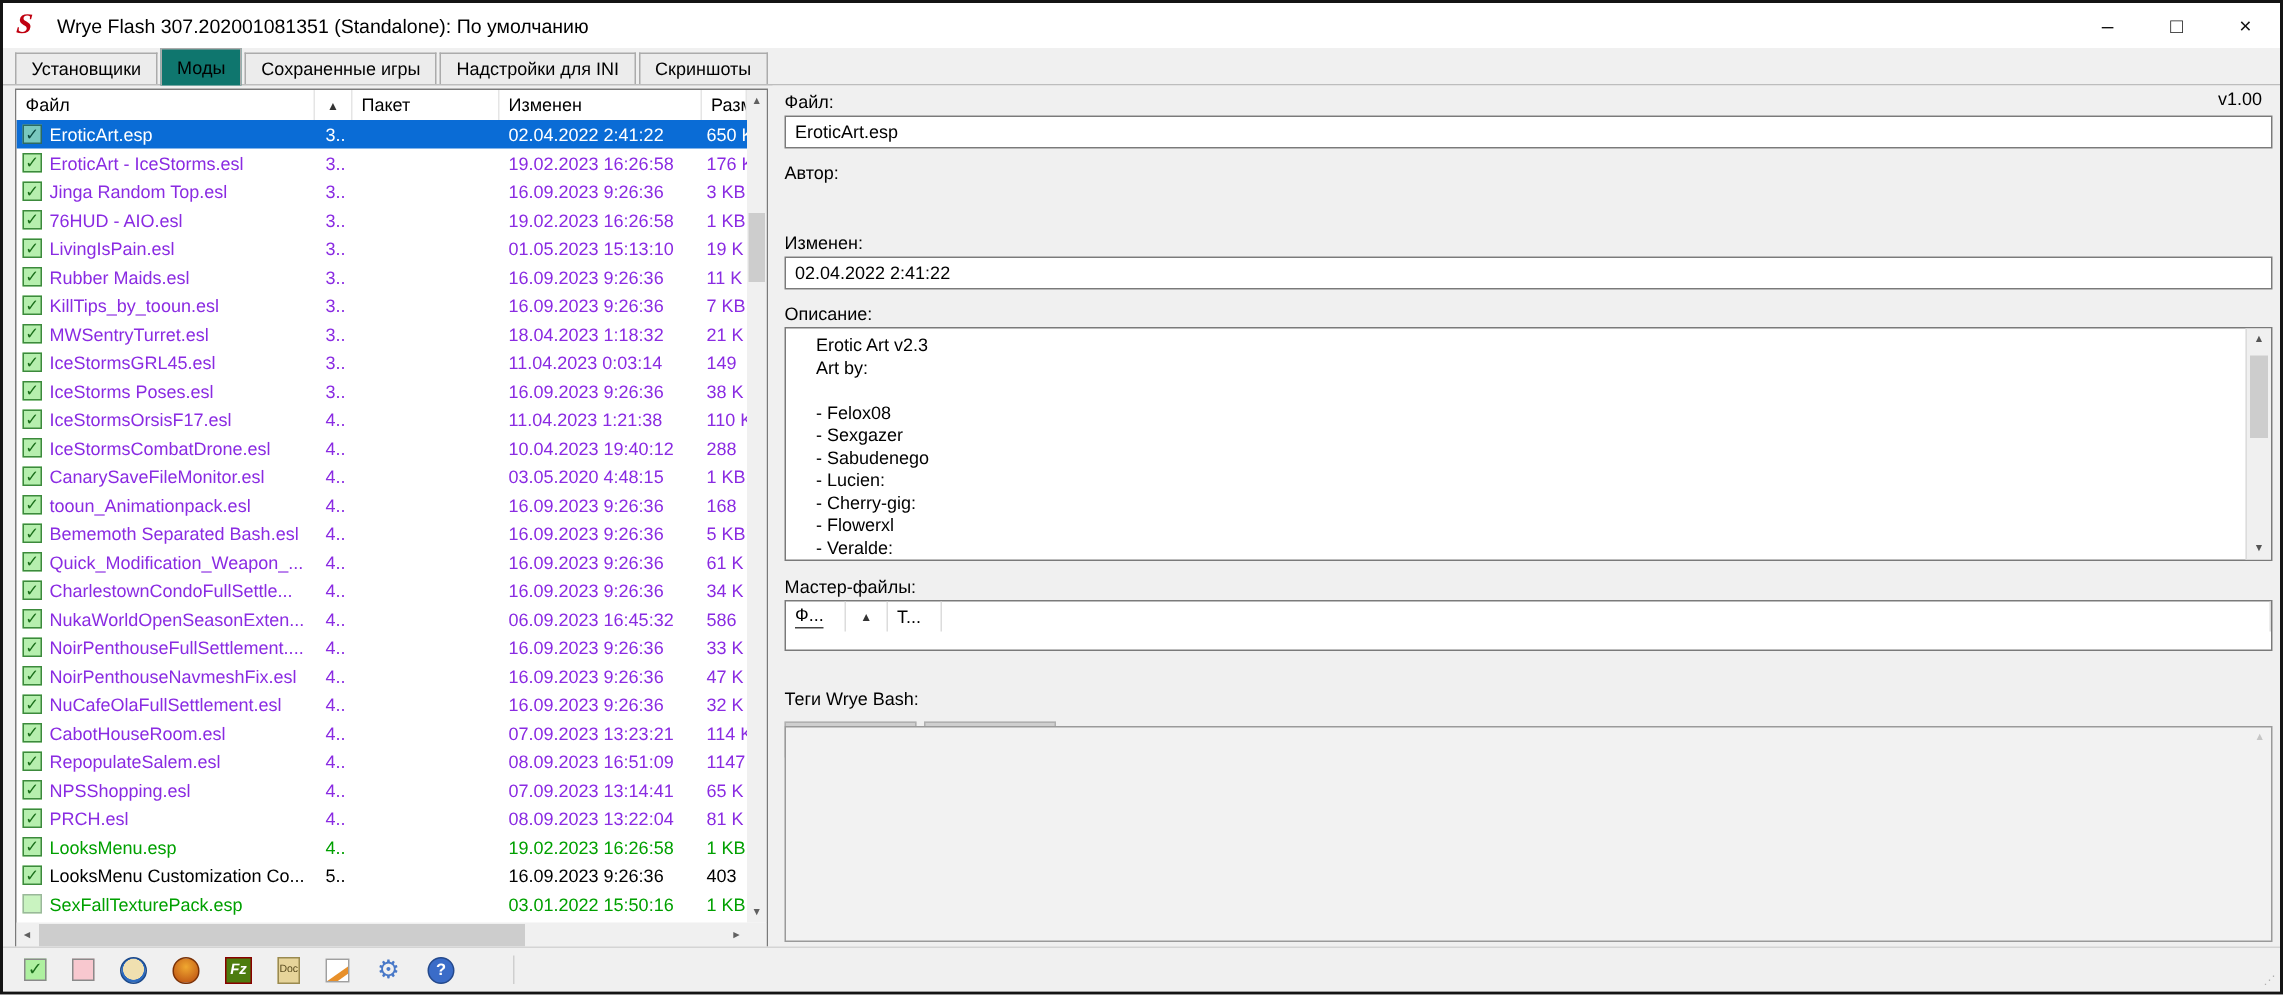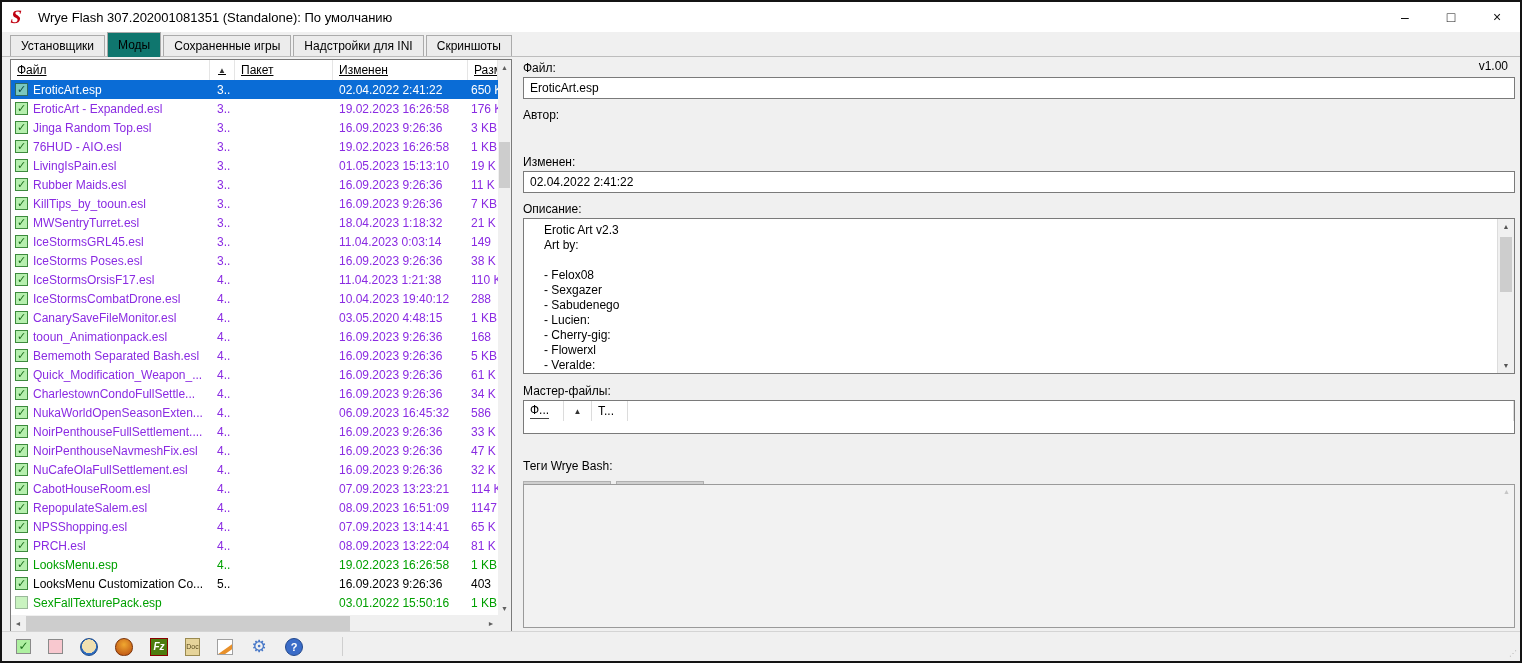--- a/index.html
+++ b/index.html
@@ -18,21 +18,21 @@
   
   .tabbar{position:absolute;left:0;top:30px;right:0;height:25px;background:#f0f0f0;
     display:flex;align-items:flex-end;padding-left:8px;border-bottom:1px solid #bdbdbd;}
   .tab{height:21px;line-height:20px;padding:0 10px;font-size:12px;background:#ececec;
     border:1px solid #ababab;border-bottom:none;margin-right:2px;white-space:nowrap;}
   .tab.active{height:25px;line-height:24px;background:#0f766e;margin-bottom:-1px;position:relative;z-index:2;}
 
   
   .modlist{position:absolute;left:8px;top:57px;width:502px;height:574px;background:#fff;border:1px solid #7a7a7a;}
   .mod-header{position:absolute;left:0;top:0;right:13px;height:20px;background:#fff;
-    display:grid;grid-template-columns:199px 25px 98px 135px 1fr;font-size:12px;text-decoration:underline;}
+    display:grid;grid-template-columns:199px 25px 98px 135px 1fr;font-size:12px;}
   .hc{border-right:1px solid #e5e5e5;display:flex;align-items:center;padding-left:6px;
     overflow:hidden;white-space:nowrap;}
   .hc.arrow{justify-content:center;padding:0;font-size:8px;color:#333;}
   .mod-rows{position:absolute;left:0;top:20px;right:13px;bottom:17px;overflow:hidden;}
   .mod-row{display:grid;grid-template-columns:199px 25px 98px 135px 1fr;height:19px;
     font-size:12px;align-items:center;}
   .mod-row.selected{background:#0a6cd6;color:#fff;}
   .cell-name{display:flex;align-items:center;overflow:hidden;white-space:nowrap;height:100%;}
   .cb{width:13px;height:13px;margin-left:4px;flex:none;border:1px solid #3c8a3c;background:#b6efae;
     font:bold 11px/11px "DejaVu Sans",sans-serif;color:#1b6e1b;text-align:center;}
@@ -142,21 +142,21 @@
             <div class="name-label">EroticArt.esp</div>
           </div>
           <div class="cell-load">3..</div>
           <div class="cell-pkg"></div>
           <div class="cell-date">02.04.2022 2:41:22</div>
           <div class="cell-size">650 K</div>
         </div>
         <div class="mod-row" style="color: rgb(138, 43, 226);">
           <div class="cell-name">
             <span class="cb">✓</span>
-            <div class="name-label">EroticArt - Expanded.esl</div>
+            <div class="name-label">EroticArt - IceStorms.esl</div>
           </div>
           <div class="cell-load">3..</div>
           <div class="cell-pkg"></div>
           <div class="cell-date">19.02.2023 16:26:58</div>
           <div class="cell-size">176 K</div>
         </div>
         <div class="mod-row" style="color: rgb(138, 43, 226);">
           <div class="cell-name">
             <span class="cb">✓</span>
             <div class="name-label">Jinga Random Top.esl</div>

